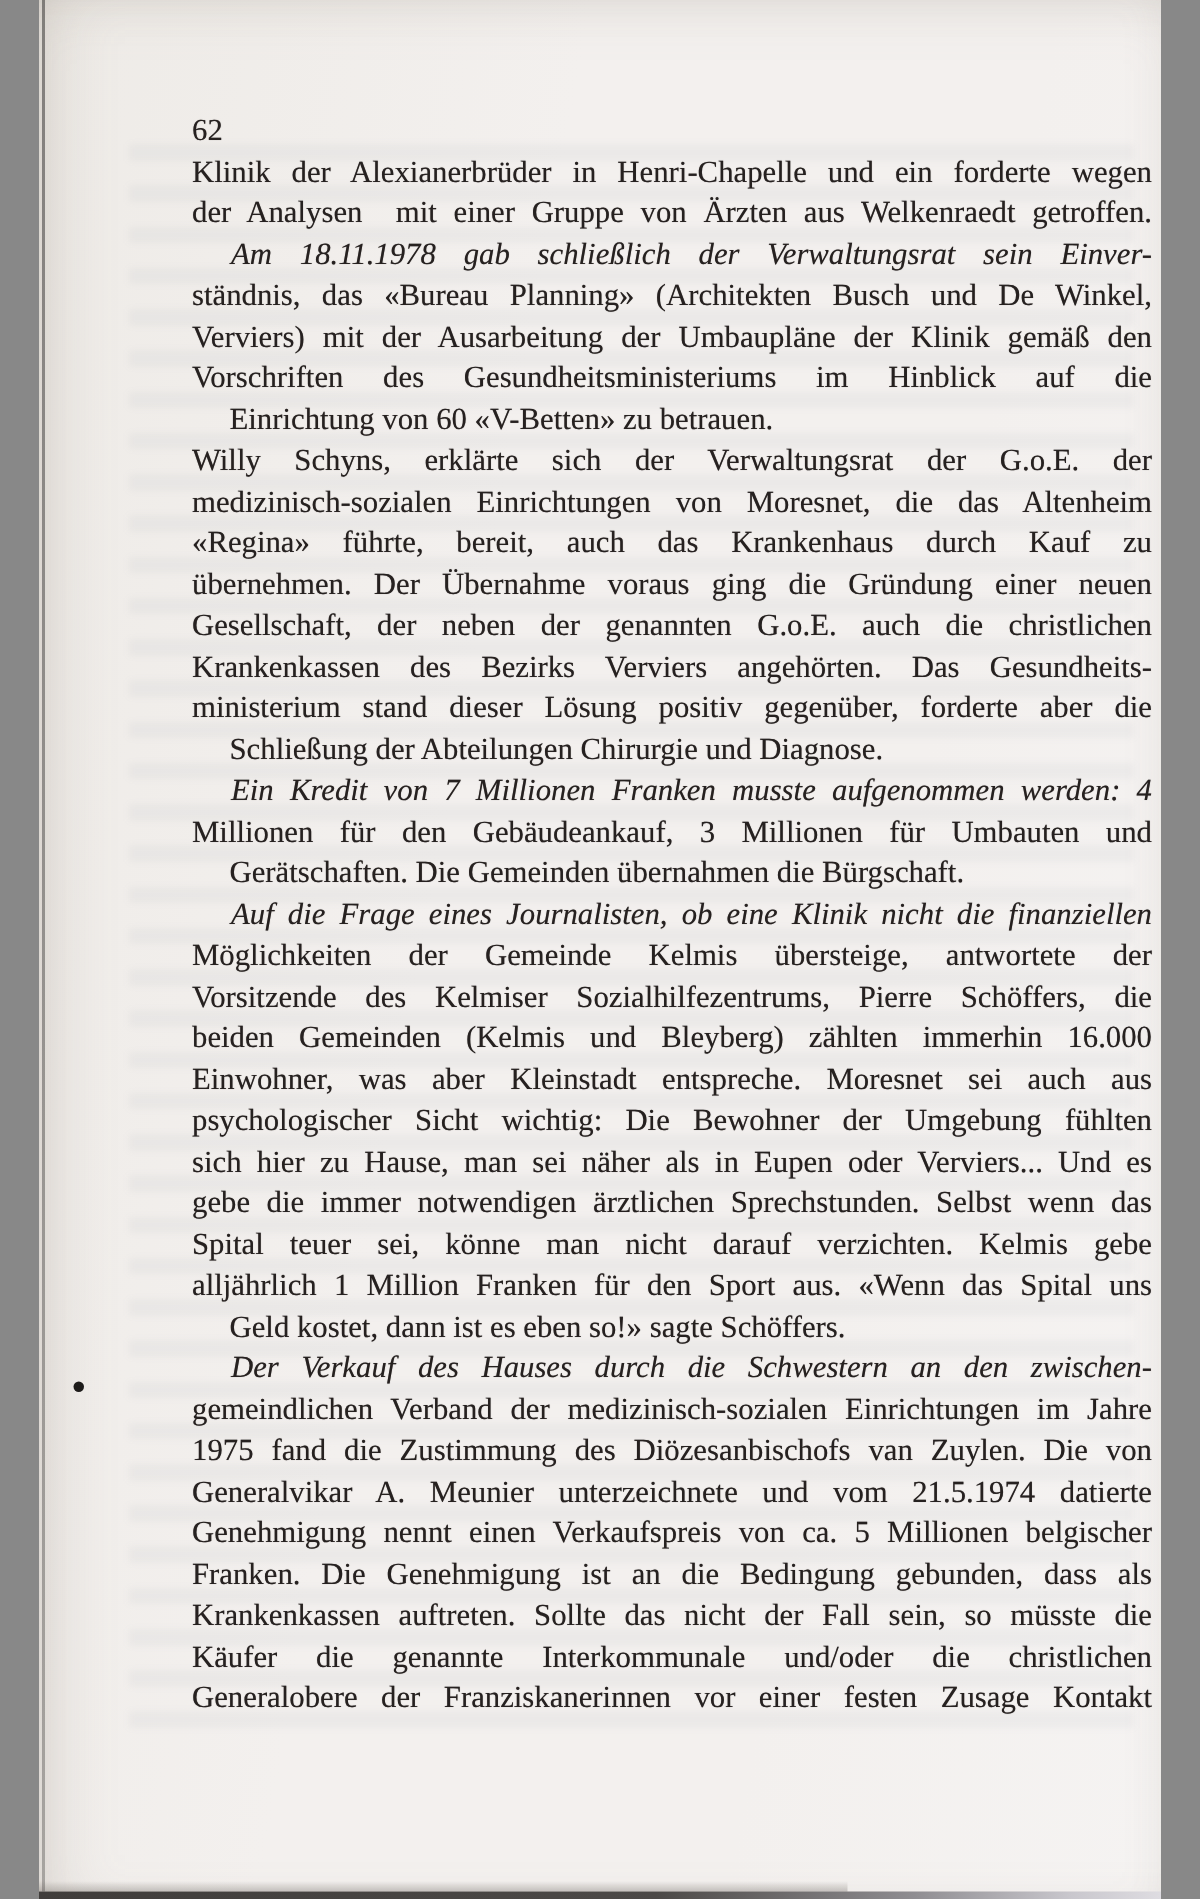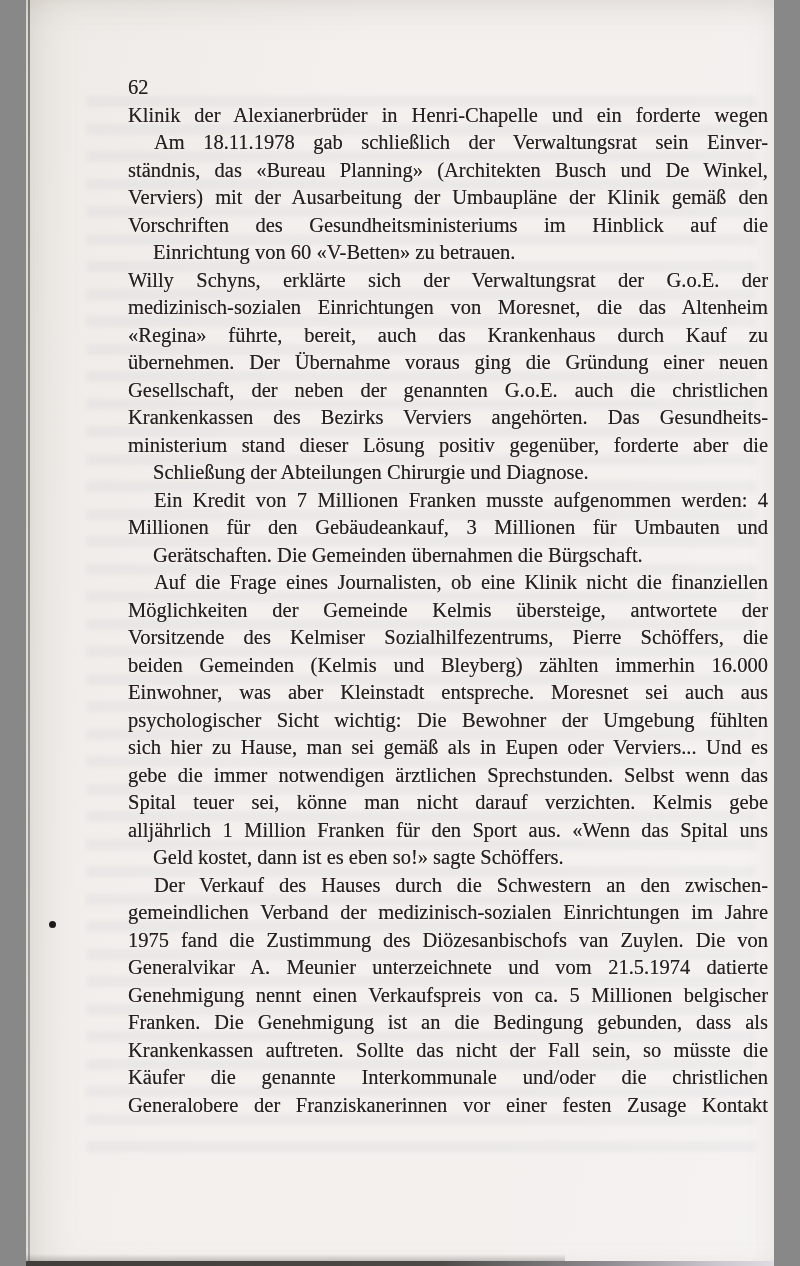--- a/index.html
+++ b/index.html
@@ -70,21 +70,21 @@
     line-height: 27.5px;
     color: var(--ink, #262120);
     text-shadow: 0 0 0.5px rgba(38,33,30,0.55);
   }
   .line {
     text-align: justify;
     text-align-last: justify;
     white-space: pre-wrap;
   }
   .line.no-just { text-align-last: left; margin-left: 25px; }
-  .line.indent  { text-indent: 26px; }
+  .line.indent  { text-indent: 26px; font-style: italic; }
   .pagenum { text-align-last: left; }
   
   .bullet {
     position: absolute;
     left: 23px;
     top: 921px;
     width: 7px;
     height: 7px;
     border-radius: 50%;
     background: #1d1b1a;
@@ -96,20 +96,21 @@
 <div class="page">
   <div class="bleed"></div>
   <div class="edge-left"></div>
   <div class="edge-bottom"></div>
   <span class="bullet"></span>
 
   <div class="text-block">
     <div class="line pagenum">62</div>
     <div id="body-text">
         <div class="line">Klinik der Alexianerbrüder in Henri-Chapelle und ein forderte wegen</div>
+        <div class="line">der Analysen&nbsp; mit einer Gruppe von Ärzten aus Welkenraedt getroffen.</div>
         <div class="line indent">Am 18.11.1978 gab schließlich der Verwaltungsrat sein Einver-</div>
         <div class="line">ständnis, das «Bureau Planning» (Architekten Busch und De Winkel,</div>
         <div class="line">Verviers) mit der Ausarbeitung der Umbaupläne der Klinik gemäß den</div>
         <div class="line">Vorschriften des Gesundheitsministeriums im Hinblick auf die</div>
         <div class="line no-just">Einrichtung von 60 «V-Betten» zu betrauen.</div>
         <div class="line">Willy Schyns, erklärte sich der Verwaltungsrat der G.o.E. der</div>
         <div class="line">medizinisch-sozialen Einrichtungen von Moresnet, die das Altenheim</div>
         <div class="line">«Regina» führte, bereit, auch das Krankenhaus durch Kauf zu</div>
         <div class="line">übernehmen. Der Übernahme voraus ging die Gründung einer neuen</div>
         <div class="line">Gesellschaft, der neben der genannten G.o.E. auch die christlichen</div>
@@ -118,21 +119,21 @@
         <div class="line no-just">Schließung der Abteilungen Chirurgie und Diagnose.</div>
         <div class="line indent">Ein Kredit von 7 Millionen Franken musste aufgenommen werden: 4</div>
         <div class="line">Millionen für den Gebäudeankauf, 3 Millionen für Umbauten und</div>
         <div class="line no-just">Gerätschaften. Die Gemeinden übernahmen die Bürgschaft.</div>
         <div class="line indent">Auf die Frage eines Journalisten, ob eine Klinik nicht die finanziellen</div>
         <div class="line">Möglichkeiten der Gemeinde Kelmis übersteige, antwortete der</div>
         <div class="line">Vorsitzende des Kelmiser Sozialhilfezentrums, Pierre Schöffers, die</div>
         <div class="line">beiden Gemeinden (Kelmis und Bleyberg) zählten immerhin 16.000</div>
         <div class="line">Einwohner, was aber Kleinstadt entspreche. Moresnet sei auch aus</div>
         <div class="line">psychologischer Sicht wichtig: Die Bewohner der Umgebung fühlten</div>
-        <div class="line">sich hier zu Hause, man sei gemäß als in Eupen oder Verviers... Und es</div>
+        <div class="line">sich hier zu Hause, man sei näher als in Eupen oder Verviers... Und es</div>
         <div class="line">gebe die immer notwendigen ärztlichen Sprechstunden. Selbst wenn das</div>
         <div class="line">Spital teuer sei, könne man nicht darauf verzichten. Kelmis gebe</div>
         <div class="line">alljährlich 1 Million Franken für den Sport aus. «Wenn das Spital uns</div>
         <div class="line no-just">Geld kostet, dann ist es eben so!» sagte Schöffers.</div>
         <div class="line indent">Der Verkauf des Hauses durch die Schwestern an den zwischen-</div>
         <div class="line">gemeindlichen Verband der medizinisch-sozialen Einrichtungen im Jahre</div>
         <div class="line">1975 fand die Zustimmung des Diözesanbischofs van Zuylen. Die von</div>
         <div class="line">Generalvikar A. Meunier unterzeichnete und vom 21.5.1974 datierte</div>
         <div class="line">Genehmigung nennt einen Verkaufspreis von ca. 5 Millionen belgischer</div>
         <div class="line">Franken. Die Genehmigung ist an die Bedingung gebunden, dass als</div>

